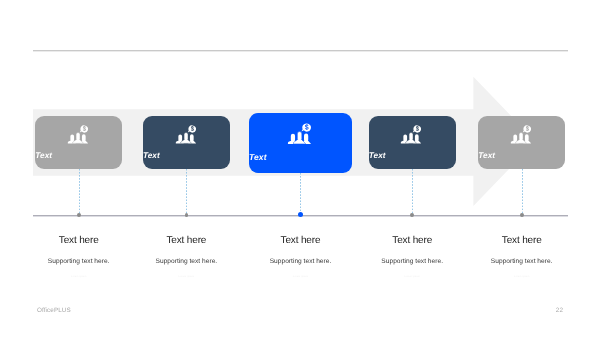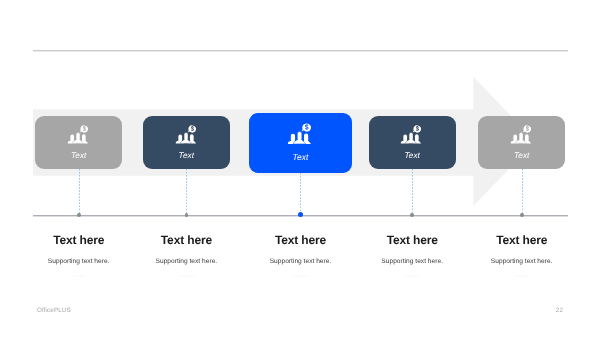--- a/index.html
+++ b/index.html
@@ -9,32 +9,32 @@
        text-rendering:geometricPrecision;}
   .aa{transform:translateZ(0);}
   .slide{position:relative;width:600px;height:337px;background:#fff;}
 
   .top-rule{position:absolute;left:33px;top:50px;width:534.5px;height:1px;background:#c9c9c9;box-shadow:0 1px 0 0 #ebebeb;}
 
   .arrow-svg{position:absolute;left:0;top:0;width:600px;height:337px;}
 
   .card{position:absolute;border-radius:9px;box-sizing:border-box;}
   .card .icon{position:absolute;display:block;}
-  .card .ctext{position:absolute;left:0;width:100%;text-align:center;
-               font-style:italic;font-weight:normal;color:#fff;letter-spacing:.1px;}
+  .card .ctext{position:absolute;left:0;width:100%;text-align:left;
+               font-style:italic;font-weight:bold;color:#fff;letter-spacing:.1px;}
 
   .dash{position:absolute;width:1.3px;
         background-image:linear-gradient(#97c7e7 0, #97c7e7 1.5px, rgba(255,255,255,0) 1.5px, rgba(255,255,255,0) 3.05px);
         background-size:1.3px 3.05px;background-repeat:repeat-y;}
 
   .timeline{position:absolute;left:33px;top:215px;width:534.5px;height:1px;background:#aeaeb8;box-shadow:0 1px 0 0 #dcdce2;}
   .dot{position:absolute;border-radius:50%;}
 
   .col{position:absolute;text-align:center;}
-  .col .h{font-size:12px;font-weight:bold;color:#1c1c1c;line-height:11px;letter-spacing:-.15px;}
+  .col .h{font-size:10px;font-weight:normal;color:#1c1c1c;line-height:11px;letter-spacing:-.15px;}
   .col .s{font-size:6.6px;color:#3a3a3a;line-height:8px;margin-top:12px;letter-spacing:.02px;}
   .col .t{font-size:2.5px;color:#f0f0f0;line-height:4px;margin-top:8.5px;letter-spacing:.1px;}
 
   .footer-left{position:absolute;left:37px;top:307px;font-size:6.3px;color:#a8a8a8;letter-spacing:.1px;}
   .footer-right{position:absolute;right:37px;top:307px;font-size:6.3px;color:#a8a8a8;letter-spacing:.1px;text-align:right;}
 </style>
 </head>
 <body>
 
 <div class="slide">

